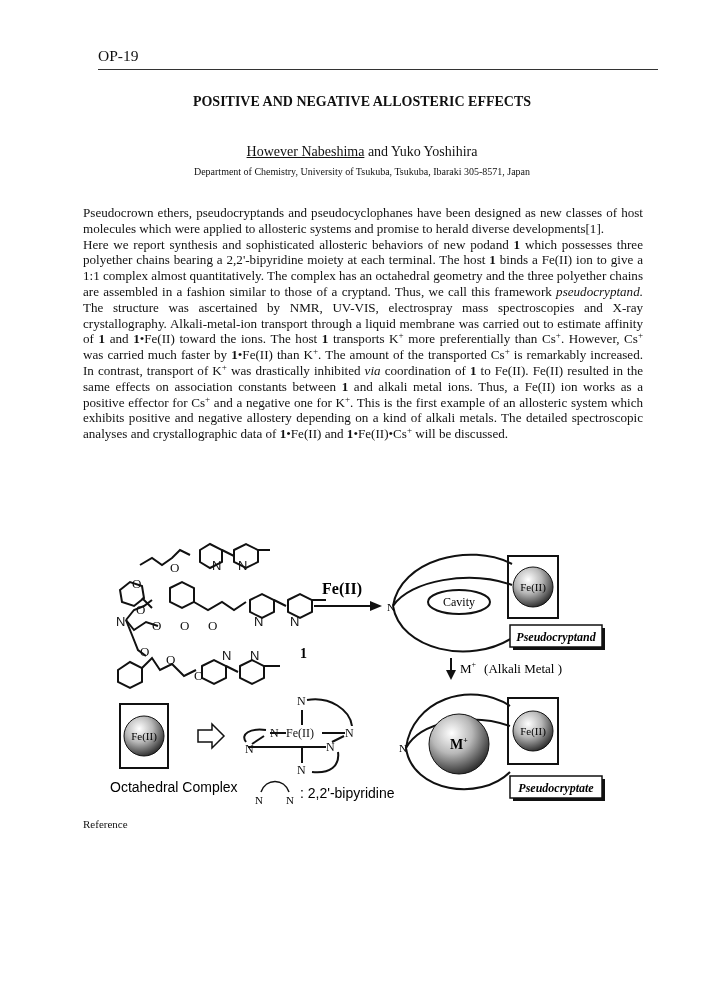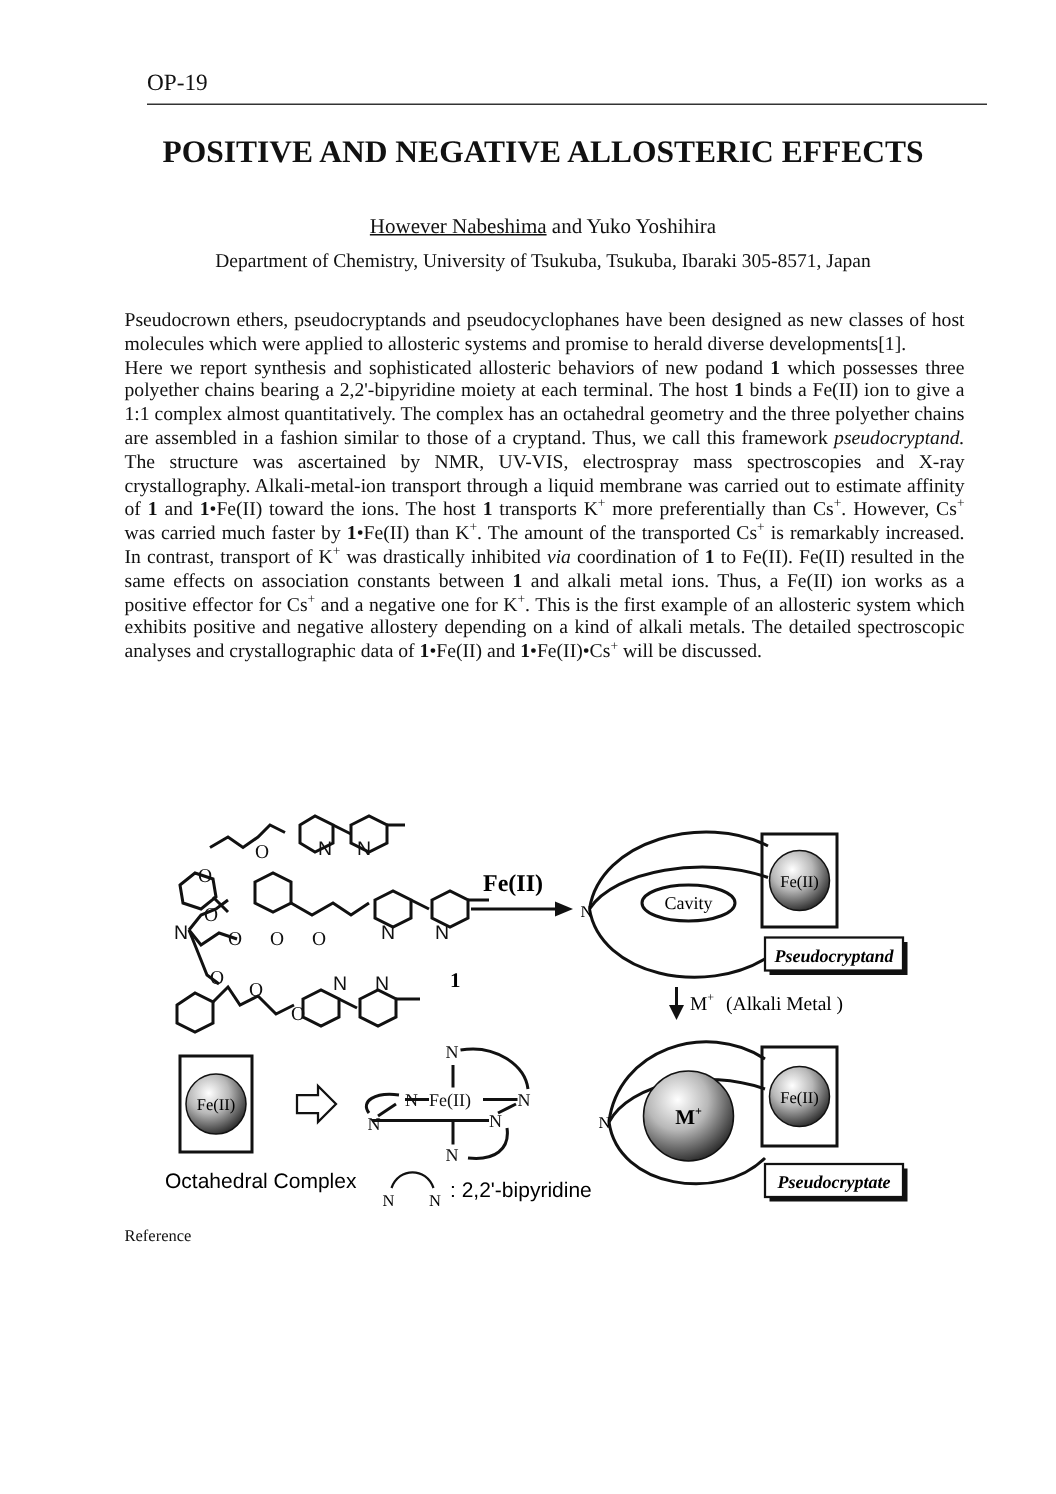--- a/index.html
+++ b/index.html
@@ -5,24 +5,24 @@
   html, body { margin:0; padding:0; background:#ffffff; }
   body { width:704px; height:996px; position:relative; overflow:hidden;
          font-family:"Liberation Serif", serif; color:#111; }
   .hdr { position:absolute; left:82px; top:47px; width:560px; height:22px;
          font-size:15.5px; border-bottom:1.5px solid #333;margin-left:16px; }
   .hdr .l { position:absolute; left:0; top:0; }
   .hdr .r { position:absolute; right:0; top:0; white-space:nowrap; }
   .hdr .sc { font-variant:small-caps; }
   .hdr sup { font-size:7px; vertical-align:8px; font-variant:normal; }
   .title { position:absolute; left:82px; top:92px; width:560px; text-align:center;
-           font-weight:bold; font-size:21px; line-height:19px; }
+           font-weight:bold; font-size:14px; line-height:19px; }
   .authors { position:absolute; left:82px; top:144px; width:560px; text-align:center; font-size:14px; }
   .authors u { text-decoration:underline; }
-  .affil { position:absolute; left:82px; top:166px; width:560px; text-align:center; font-size:13px; }
+  .affil { position:absolute; left:82px; top:166px; width:560px; text-align:center; font-size:10px; }
   .body { position:absolute; left:83px; top:205px; width:560px; font-size:13.1px; line-height:15.8px;
           text-align:justify; }
   .body p { margin:0; }
   .body sup { font-size:9px; vertical-align:5px; line-height:0; }
   .fig { position:absolute; left:100px; top:530px; width:540px; height:280px; }
   .ref { position:absolute; left:83px; top:816px; font-size:11px; line-height:17px; }
   svg text { font-family:"Liberation Serif", serif; }
   .sans { font-family:"Liberation Sans", sans-serif; }
 </style>
 </head>

